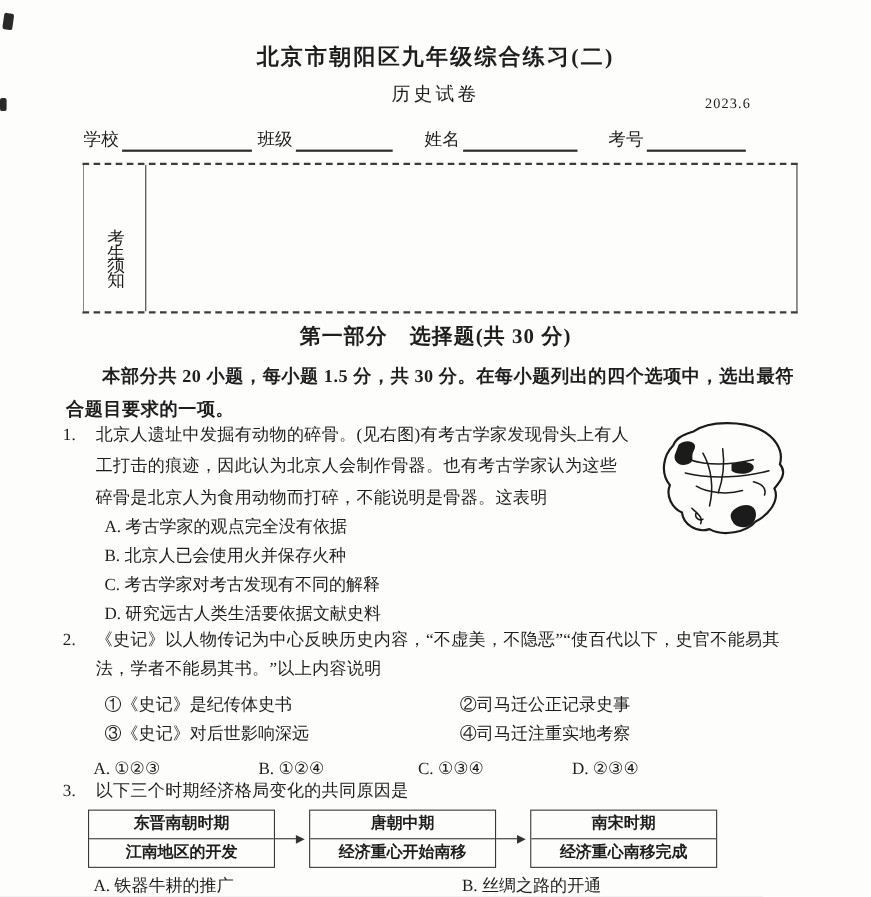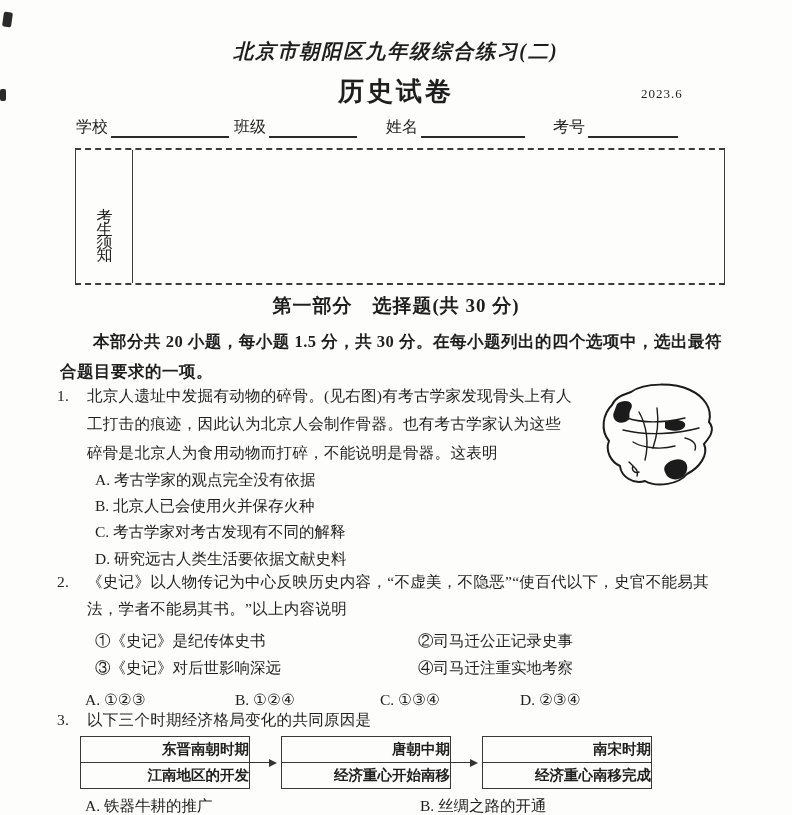--- a/index.html
+++ b/index.html
@@ -11,23 +11,23 @@
     color:#1e1e1e;
     font-family:"Liberation Serif","DejaVu Serif",serif;
     overflow:hidden;
   }
   
   .artifact{position:absolute;background:#2a2a2a;border-radius:2px;}
   .artifact.a1{left:3px;top:12px;width:9px;height:15px;transform:rotate(8deg);}
   .artifact.a2{left:0;top:89px;width:6px;height:12px;}
 
   .title1{position:absolute;top:38px;left:0;width:100%;text-align:center;
-    font-size:20px;font-weight:bold;letter-spacing:2px;font-style:italic;}
+    font-size:20px;font-weight:bold;letter-spacing:2px;}
   .title2{position:absolute;top:74px;left:0;width:100%;text-align:center;
-    font-size:26px;font-weight:bold;letter-spacing:3px;}
+    font-size:17px;font-weight:normal;letter-spacing:3px;}
   .date{position:absolute;top:86px;left:641px;font-size:13px;letter-spacing:1px;}
 
   .fields{position:absolute;top:117px;left:0;width:100%;height:26px;font-size:16px;}
   .field{position:absolute;white-space:nowrap;}
   .field .ul{display:inline-block;border-bottom:2px solid #2b2b2b;height:17px;vertical-align:bottom;margin-left:3px;}
   .f1{left:76px;}  .f1 .ul{width:118px;}
   .f2{left:234px;} .f2 .ul{width:88px;}
   .f3{left:386px;} .f3 .ul{width:104px;}
   .f4{left:553px;} .f4 .ul{width:90px;}
 
@@ -62,21 +62,21 @@
   .q2 .items .c2{position:absolute;left:323px;top:0;}
   .q2 .abcd{position:relative;height:27px;line-height:27px;margin-top:5px;}
   .q2 .abcd span{position:absolute;top:0;}
   .q2 .abcd .oA{left:28px;} .q2 .abcd .oB{left:178px;}
   .q2 .abcd .oC{left:323px;} .q2 .abcd .oD{left:463px;}
 
   .q3{top:706px;}
   .q3 .qstem{line-height:27px;}
   .flow{position:absolute;left:23px;top:30px;display:flex;align-items:center;}
   .flow-box{width:170px;border:1.7px solid #383838;box-sizing:border-box;
-    text-align:right;font-weight:bold;font-size:14.5px;background:#fdfdfc;}
+    text-align:center;font-weight:bold;font-size:14.5px;background:#fdfdfc;}
   .flow-box .t{border-bottom:1.7px solid #383838;line-height:25px;height:25px;}
   .flow-box .b{line-height:25px;height:25px;}
   .flow-arrow{width:31px;display:flex;align-items:center;}
   .flow-arrow .line{flex:1;border-top:1.7px solid #333;}
   .flow-arrow .head{width:0;height:0;border:4.5px solid transparent;
     border-left:8px solid #333;}
   .q3 .abcd{position:absolute;top:86px;left:0;width:680px;height:27px;line-height:27px;}
   .q3 .abcd span{position:absolute;top:0;}
   .q3 .abcd .oA{left:28px;} .q3 .abcd .oB{left:363px;}
 

